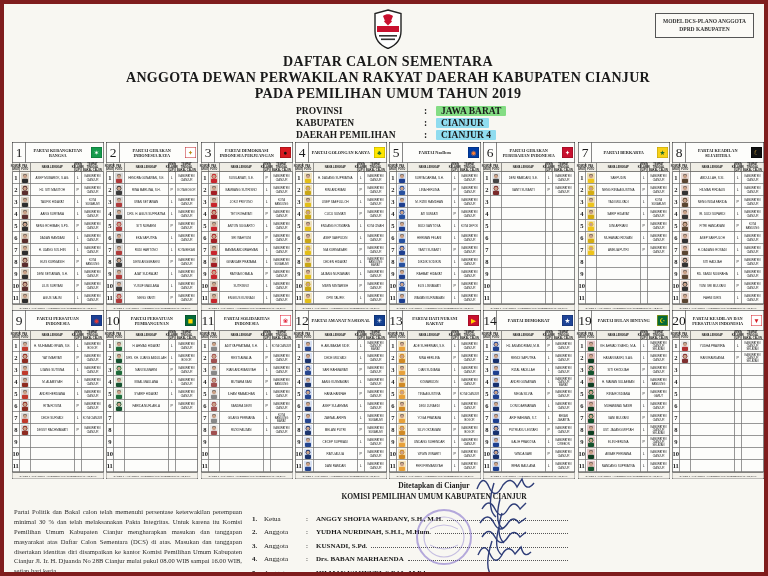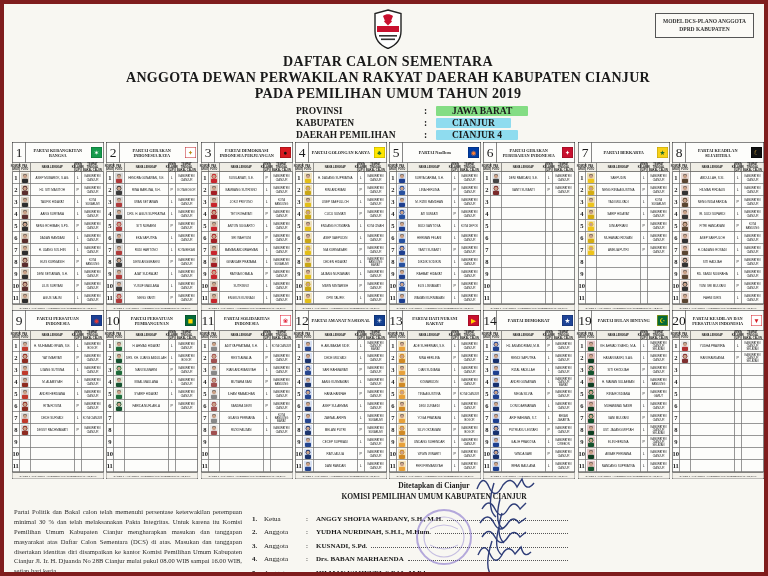--- a/index.html
+++ b/index.html
@@ -8,21 +8,21 @@
   .kpu-logo{position:absolute;left:367px;top:5px;}
   .model-box{position:absolute;right:10px;top:9px;border:1px solid #555;background:#fbfaf6;padding:3px 7px;text-align:center;font-family:"Liberation Serif",serif;font-weight:bold;font-size:5.5px;line-height:1.5;color:#333;}
   .title{position:absolute;left:0;width:768px;text-align:center;font-family:"Liberation Serif",serif;font-weight:bold;letter-spacing:.3px;}
   .t1{top:50px;font-size:14px;}
   .t2{top:66px;font-size:14px;}
   .t3{top:82px;font-size:14px;}
   .meta{position:absolute;left:292px;top:101px;font-family:"Liberation Serif",serif;font-weight:bold;font-size:9.5px;}
   .meta-row{display:flex;height:11px;align-items:flex-end;margin-bottom:1px;}
   .meta-label{width:128px;}
   .meta-colon{width:12px;}
-  .chip{padding:0 16px;border-radius:1px;}
+  .chip{padding:0 5px;border-radius:1px;}
   
   .prow{position:absolute;left:8px;width:752px;display:flex;justify-content:space-between;}
   #prow1{top:138px;}
   #prow2{top:306px;}
   .ptable{width:92px;height:164px;position:relative;}
   .ptable-in{width:184px;transform:scale(.5);transform-origin:0 0;background:#fdfdfb;border:1px solid #111;box-sizing:border-box;}
   .phead{display:flex;height:40px;border-bottom:1px solid #111;}
   .pnum{width:26px;border-right:1px solid #111;font-family:"Liberation Serif",serif;font-size:27px;display:flex;align-items:center;justify-content:center;}
   .pname{flex:1;display:flex;align-items:center;justify-content:center;text-align:center;font-family:"Liberation Serif",serif;font-weight:bold;font-size:8.5px;line-height:1.2;padding:1px 2px;}
   .plogo{width:28px;display:flex;align-items:center;justify-content:center;}

